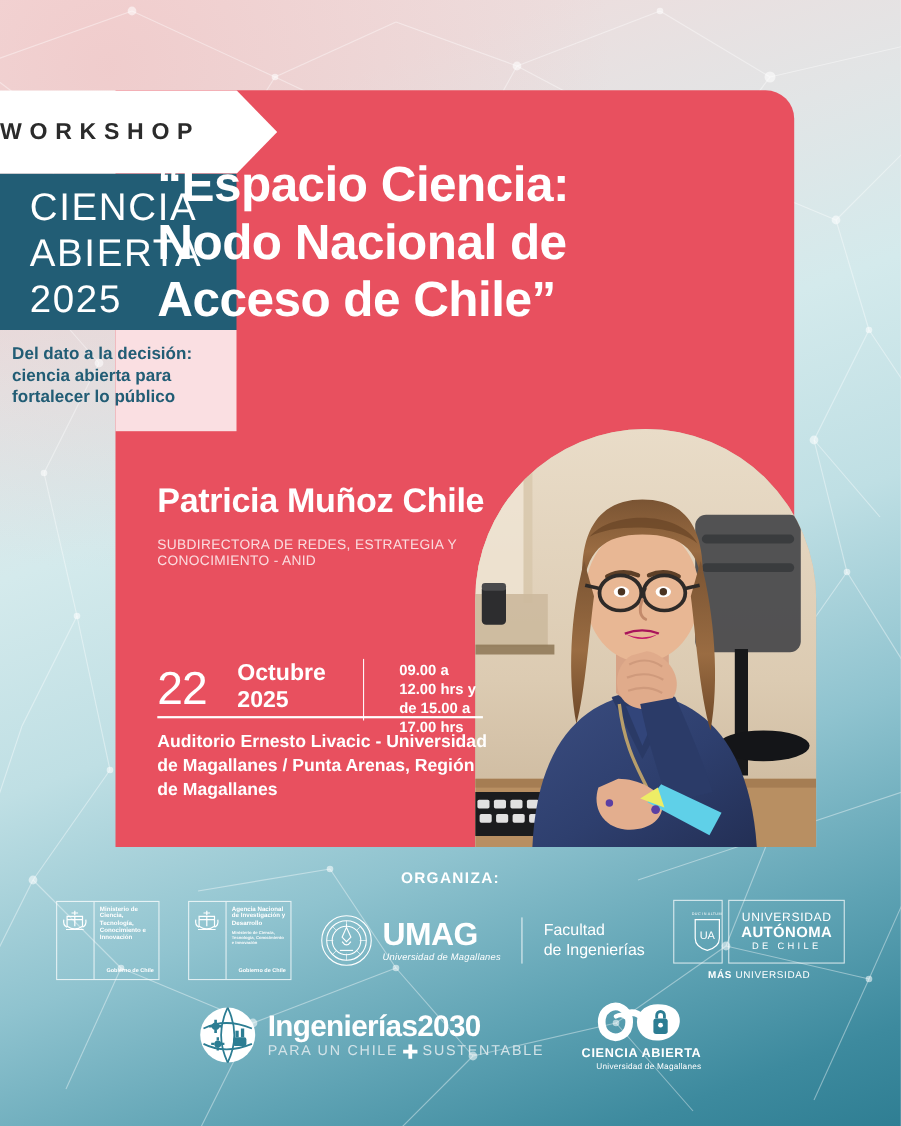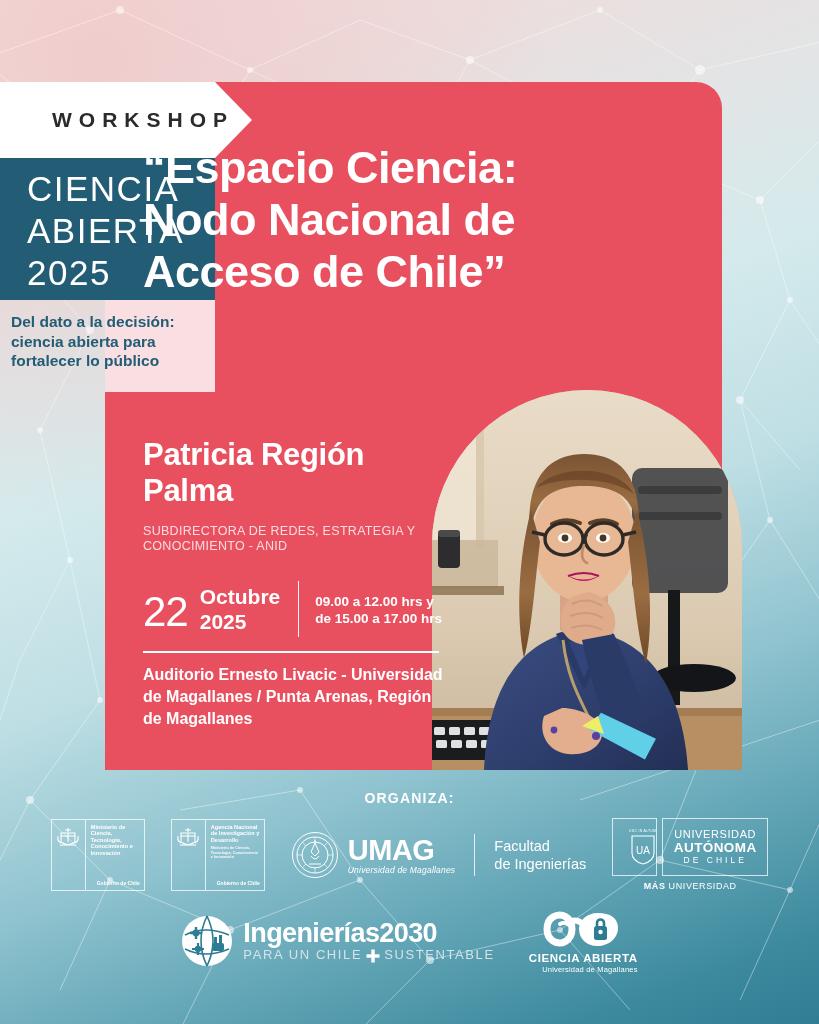--- a/index.html
+++ b/index.html
@@ -38,21 +38,20 @@
   .workshop-banner{
     position:absolute; left:0; top:82px;
     width:252px; height:76px;
     background:#ffffff;
     -webkit-clip-path: polygon(0 0, 215px 0, 252px 38px, 215px 76px, 0 76px);
     clip-path: polygon(0 0, 215px 0, 252px 38px, 215px 76px, 0 76px);
     display:flex; align-items:center;
     z-index:6;
   }
   .workshop-banner span{
-    margin-left:52px;
     font-size:21px; font-weight:bold;
     letter-spacing:7px;
     color:#2b2b2b;
   }
 
   
   .brand-block{
     position:absolute; left:0; top:158px;
     width:215px; height:142px;
     background:#225d75;
@@ -110,23 +109,23 @@
     line-height:36px; letter-spacing:-0.3px;
   }
   .speaker-role{
     margin-top:15px;
     color:#fbdcdf; font-size:12.5px; font-weight:400;
     line-height:15px; letter-spacing:.3px;
   }
 
   
   .date-row{
-    position:absolute; left:143px; top:581px;
+    position:absolute; left:143px; top:599px;
     width:300px; z-index:8;
-    display:flex; align-items:center;
+    display:flex; align-items:flex-start;gap:16px;
   }
   .date-day{
     color:#ffffff; font-size:42px; font-weight:300;
     line-height:42px; letter-spacing:-1px;
     padding-top:6px;
   }
   .date-month{
     margin-left:12px;
     color:#ffffff; font-size:21px; font-weight:bold;
     line-height:25px;
@@ -456,21 +455,21 @@
       <path d="M112 326 C106 344 116 362 136 364 C158 366 172 354 170 340
                C168 328 148 318 130 318 Z" fill="#e3ae8e"></path>
       <path d="M156 344 L216 366 L224 344 L166 326 Z" fill="#5fd0e8" transform="rotate(8 190 346)"></path>
       <path d="M150 336 L172 344 L166 326 Z" fill="#eded66"></path>
       <circle cx="164" cy="346" r="4" fill="#5b3fa3"></circle>
       <circle cx="122" cy="340" r="3.4" fill="#5b3fa3"></circle>
     </svg>
   </div>
 
   <div class="speaker">
-    <div class="speaker-name">Patricia Región Palma</div>
+    <div class="speaker-name">Patricia Muñoz Chile</div>
     <div class="speaker-role">SUBDIRECTORA DE REDES, ESTRATEGIA Y CONOCIMIENTO - ANID</div>
   </div>
 
   <div class="date-row">
     <div class="date-day">22</div>
     <div>
       <div class="date-month">Octubre</div>
       <div class="date-month">2025</div>
     </div>
     <div class="date-sep"></div>

